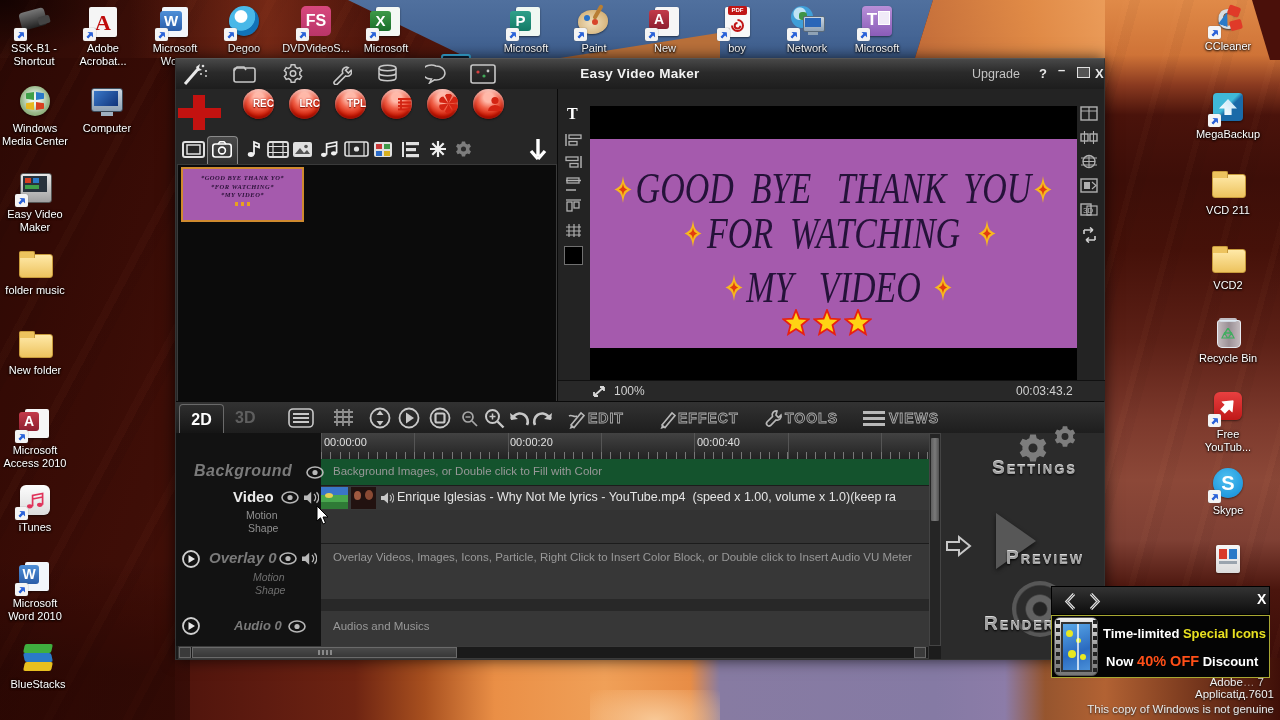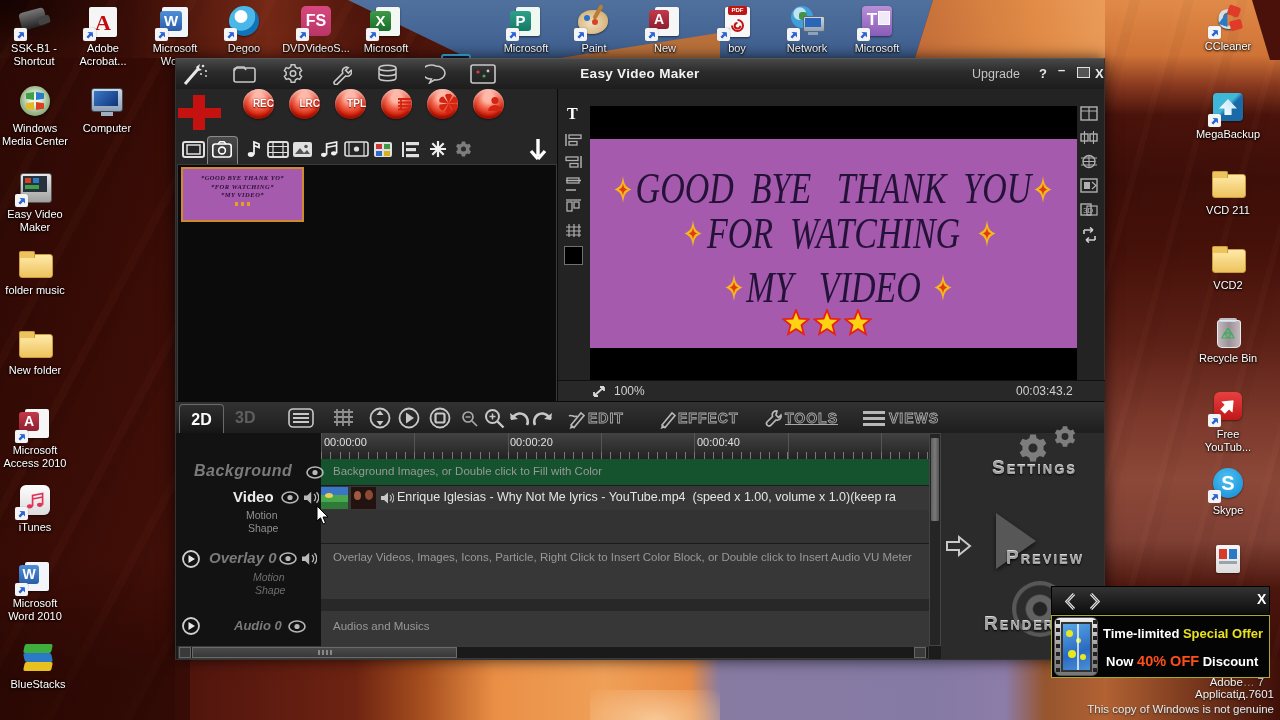--- a/index.html
+++ b/index.html
@@ -606,21 +606,21 @@
       </svg>
     <div class="abs ol-text" style="left:412px;top:8px;">EDIT</div>
     <svg class="abs" style="left:482px;top:6px;" width="20" height="21" viewBox="0 0 20 21">
         <path d="M4 17 l10 -12 3 2.5 -10 12 z" fill="none" stroke="#b8b8b8" stroke-width="1.6"></path>
         <path d="M4 17 l-1.5 4 4 -1.2 z" fill="#b8b8b8"></path>
       </svg>
     <div class="abs ol-text" style="left:502px;top:8px;">EFFECT</div>
     <svg class="abs" style="left:587px;top:6px;" width="21" height="21" viewBox="0 0 21 21">
         <path d="M14 3 a4 4 0 0 0 -4.5 5.5 L4 14 a2.5 2.5 0 0 0 3.5 3.5 l5.5 -5.5 a4 4 0 0 0 5 -5 l-2.5 2.5 -2.5 -2.5 z" fill="none" stroke="#b8b8b8" stroke-width="1.7"></path>
       </svg>
-    <div class="abs ol-text" style="left:609px;top:8px;text-decoration:underline;">TOOLS</div>
+    <div class="abs ol-text" style="left:609px;top:8px;">TOOLS</div>
     <svg class="abs" style="left:686px;top:8px;" width="24" height="17" viewBox="0 0 24 17">
         <path d="M1 2.5 h22 M1 8.5 h22 M1 14.5 h22" stroke="#b8b8b8" stroke-width="3"></path>
       </svg>
     <div class="abs ol-text" style="left:713px;top:8px;">VIEWS</div>
   </div>
 
   <div class="abs" style="left:0;top:374px;width:765px;height:226px;background:#1c1c1c;">
 
     <div class="abs" style="left:0;top:0;width:145px;height:213px;background:#121212;"></div>
 
@@ -791,21 +791,21 @@
       <div class="abs" style="left:6px;top:4px;width:31px;height:50px;background:linear-gradient(160deg,#5aa8e8,#2a6ac0 60%,#4a90d8);border:2px solid #333;box-sizing:border-box;">
         <div class="abs" style="left:3px;top:6px;width:7px;height:7px;background:#e8e820;border-radius:50%;"></div>
         <div class="abs" style="left:13px;top:14px;width:5px;height:5px;background:#d8e838;border-radius:50%;"></div>
         <div class="abs" style="left:5px;top:26px;width:8px;height:8px;background:#e8e820;border-radius:50%;"></div>
         <div class="abs" style="left:17px;top:30px;width:6px;height:6px;background:#e8e820;border-radius:50%;"></div>
         <div class="abs" style="left:14px;top:0px;width:2px;height:46px;background:#fff;opacity:.7;"></div>
       </div>
       <div class="abs" style="left:1px;top:2px;width:4px;height:54px;background:repeating-linear-gradient(180deg,#222 0 4px,transparent 4px 8px);"></div>
       <div class="abs" style="left:38px;top:2px;width:4px;height:54px;background:repeating-linear-gradient(180deg,#222 0 4px,transparent 4px 8px);"></div>
     </div>
-    <div class="abs" style="left:51px;top:10px;width:165px;white-space:nowrap;font-size:13px;font-weight:bold;color:#fff;">Time-limited <span style="color:#e8e020;">Special Offer</span></div>
+    <div class="abs" style="left:51px;top:10px;width:165px;white-space:nowrap;font-size:13px;font-weight:bold;color:#fff;">Time-limited <span style="color:#e8e020;">Special Icons</span></div>
     <div class="abs" style="left:54px;top:37px;width:165px;white-space:nowrap;font-size:13px;font-weight:bold;color:#fff;">Now <span style="color:#ff4f18;font-size:14.5px;">40% OFF</span> Discount</div>
   </div>
 </div>
 
 <div class="abs" style="left:1150px;top:676px;width:130px;z-index:11;color:#f2f2f2;font-size:11.5px;text-shadow:0 1px 2px #000;text-align:right;">
   <div style="padding-right:16px;">Adobe<span style="opacity:.5;">…</span><span style="opacity:.85;">&nbsp;7</span></div>
   <div style="padding-right:6px;">Applicatiд.7601</div>
 </div>
 <div class="abs" style="left:1014px;top:703px;width:260px;z-index:11;color:#e8e8e8;font-size:11.5px;text-shadow:0 1px 2px #222;text-align:right;padding-right:0;">This copy of Windows is not genuine</div>
 

